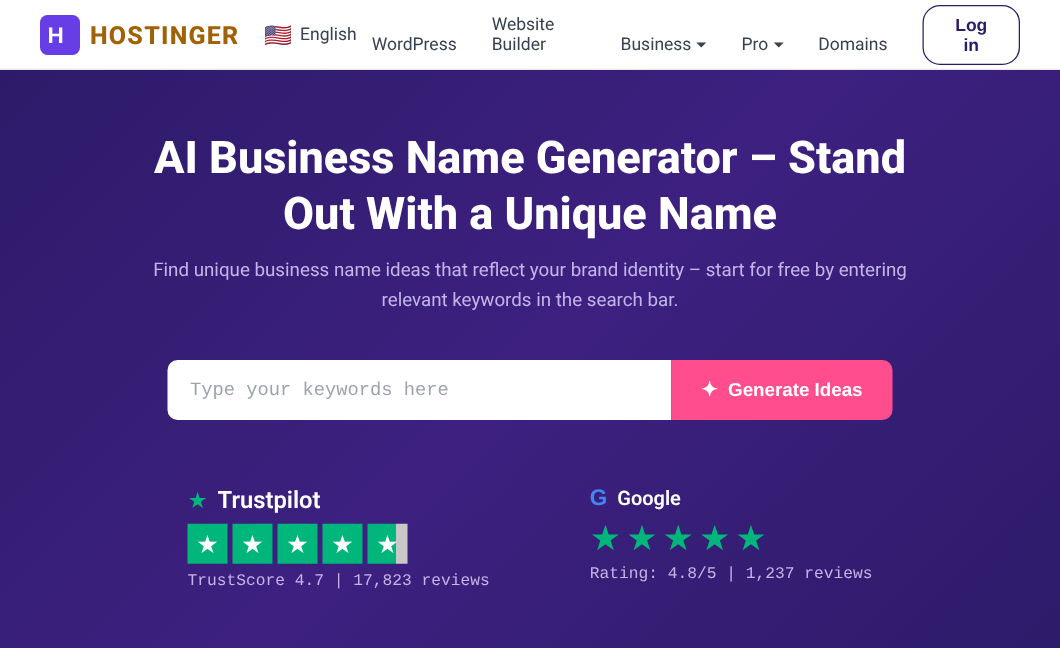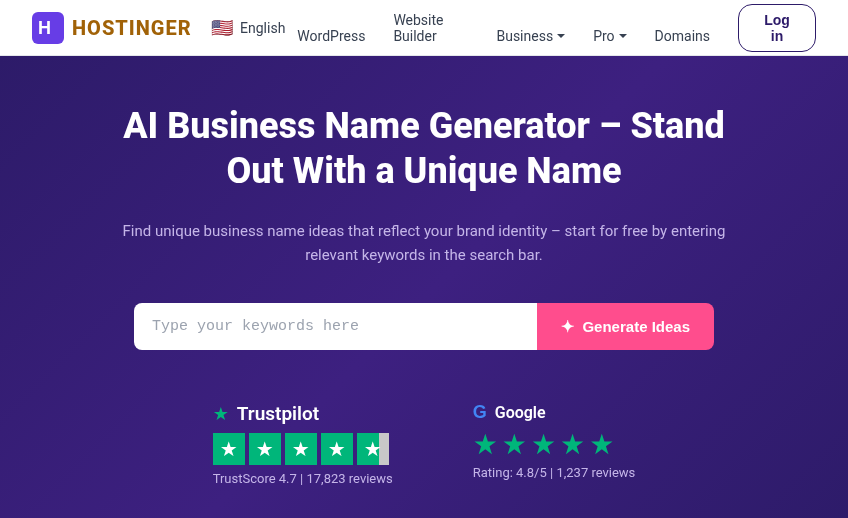--- a/index.html
+++ b/index.html
@@ -86,21 +86,21 @@
       display: flex;
       flex-direction: column;
       align-items: center;
     }
     .hero-title {
       color: #fff;
       font-size: 36px;
       font-weight: 800;
       line-height: 1.25;
       max-width: 680px;
-      margin-bottom: 25px;
+      margin-bottom: 10px;
     }
     .hero-subtitle {
       color: #c4b5e8;
       font-size: 15px;
       line-height: 1.6;
       max-width: 640px;
       margin-bottom: 36px;
     }
 
     
@@ -207,20 +207,21 @@
     }
     
     .g-star {
       color: #00b67a;
       font-size: 28px;
       line-height: 1;
     }
     .rating-text {
       color: #c4b5e8;
       font-size: 13px;
+      font-family: Liberation Mono, monospace;
     }
 
     
     .google-g {
       font-size: 18px;
       font-weight: 700;
       color: #4285f4;
       font-family: Arial, sans-serif;
     }
   </style>

